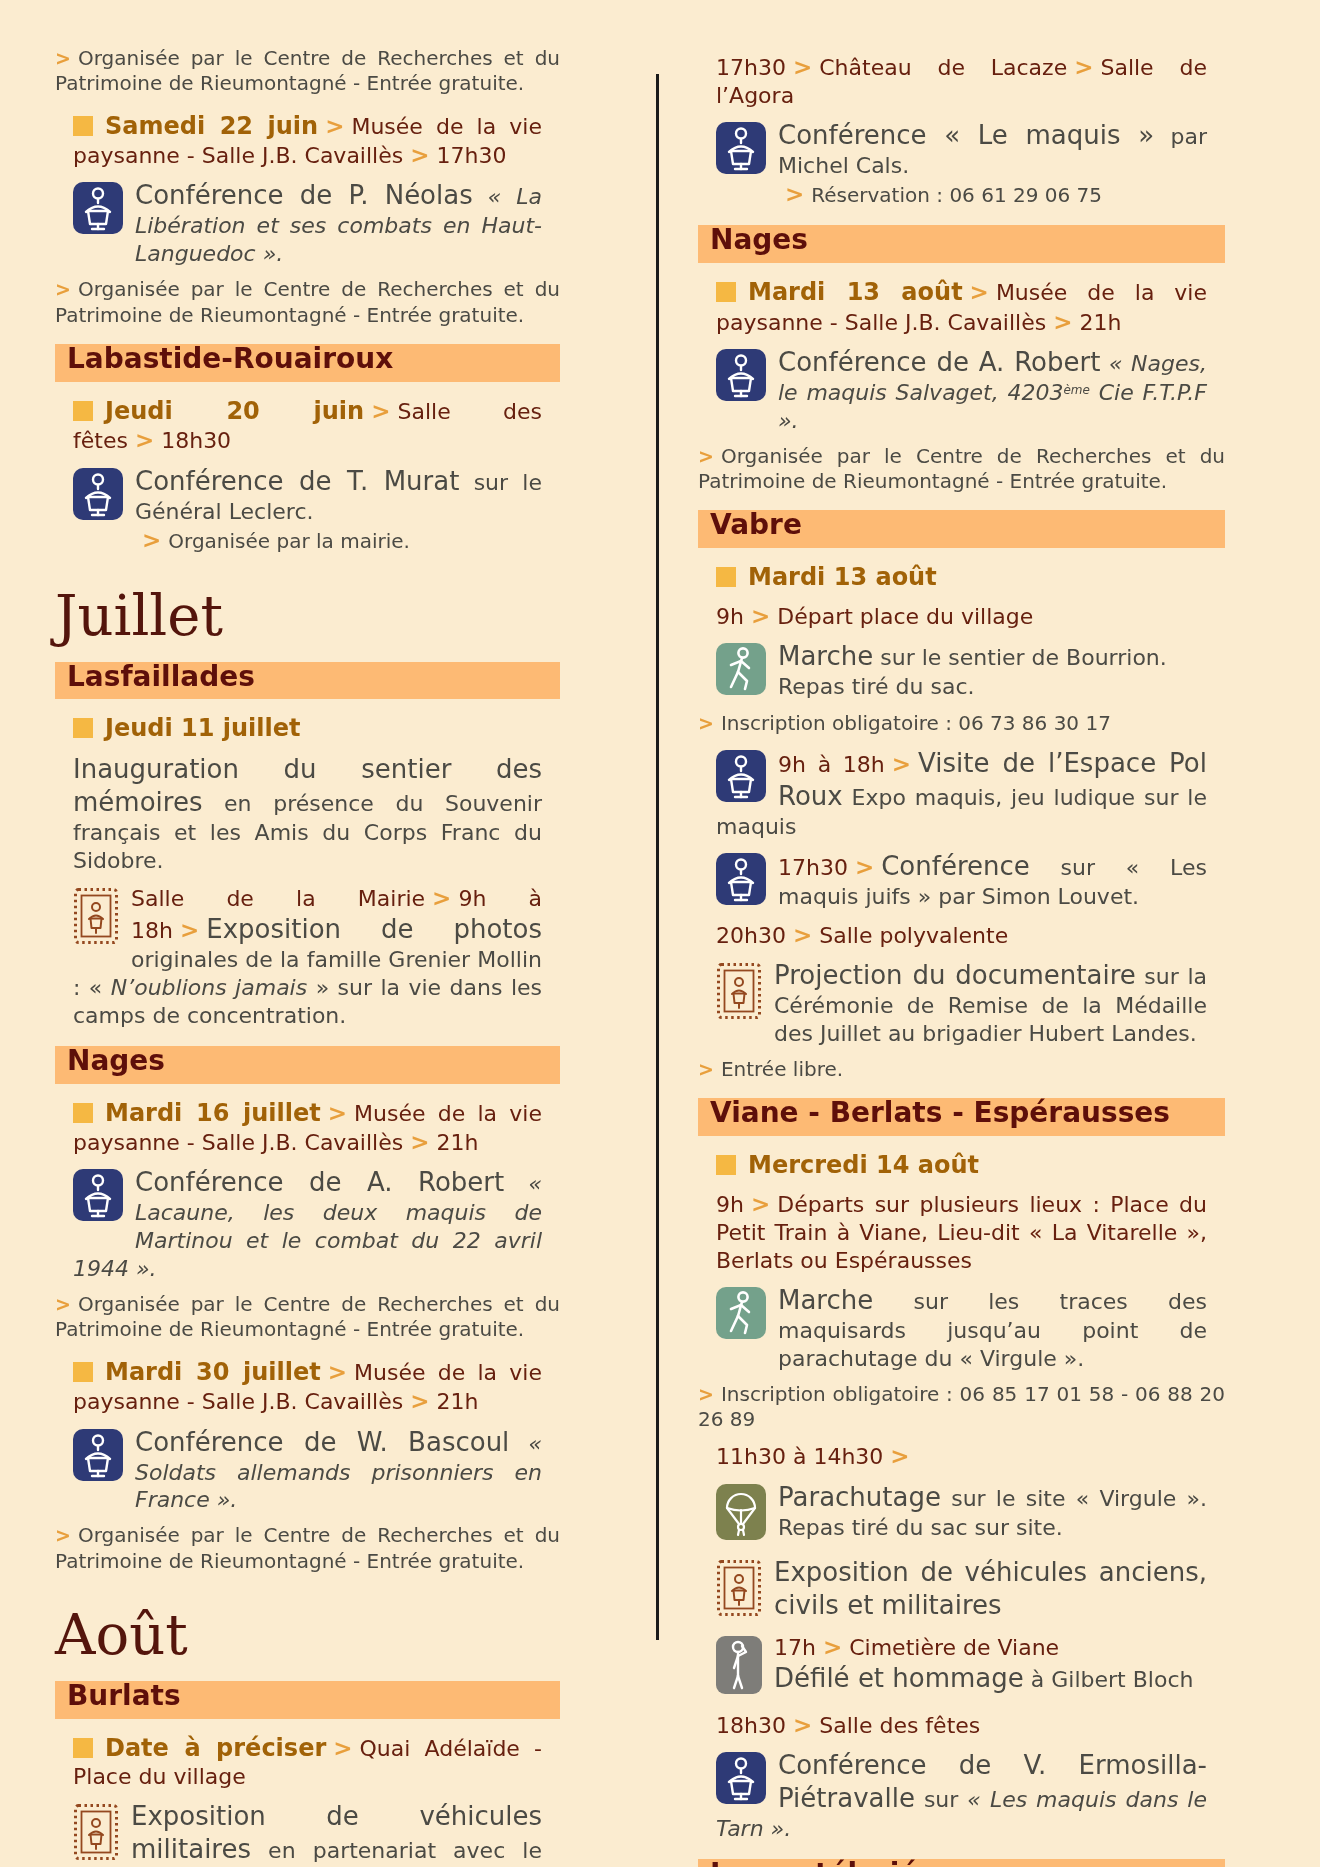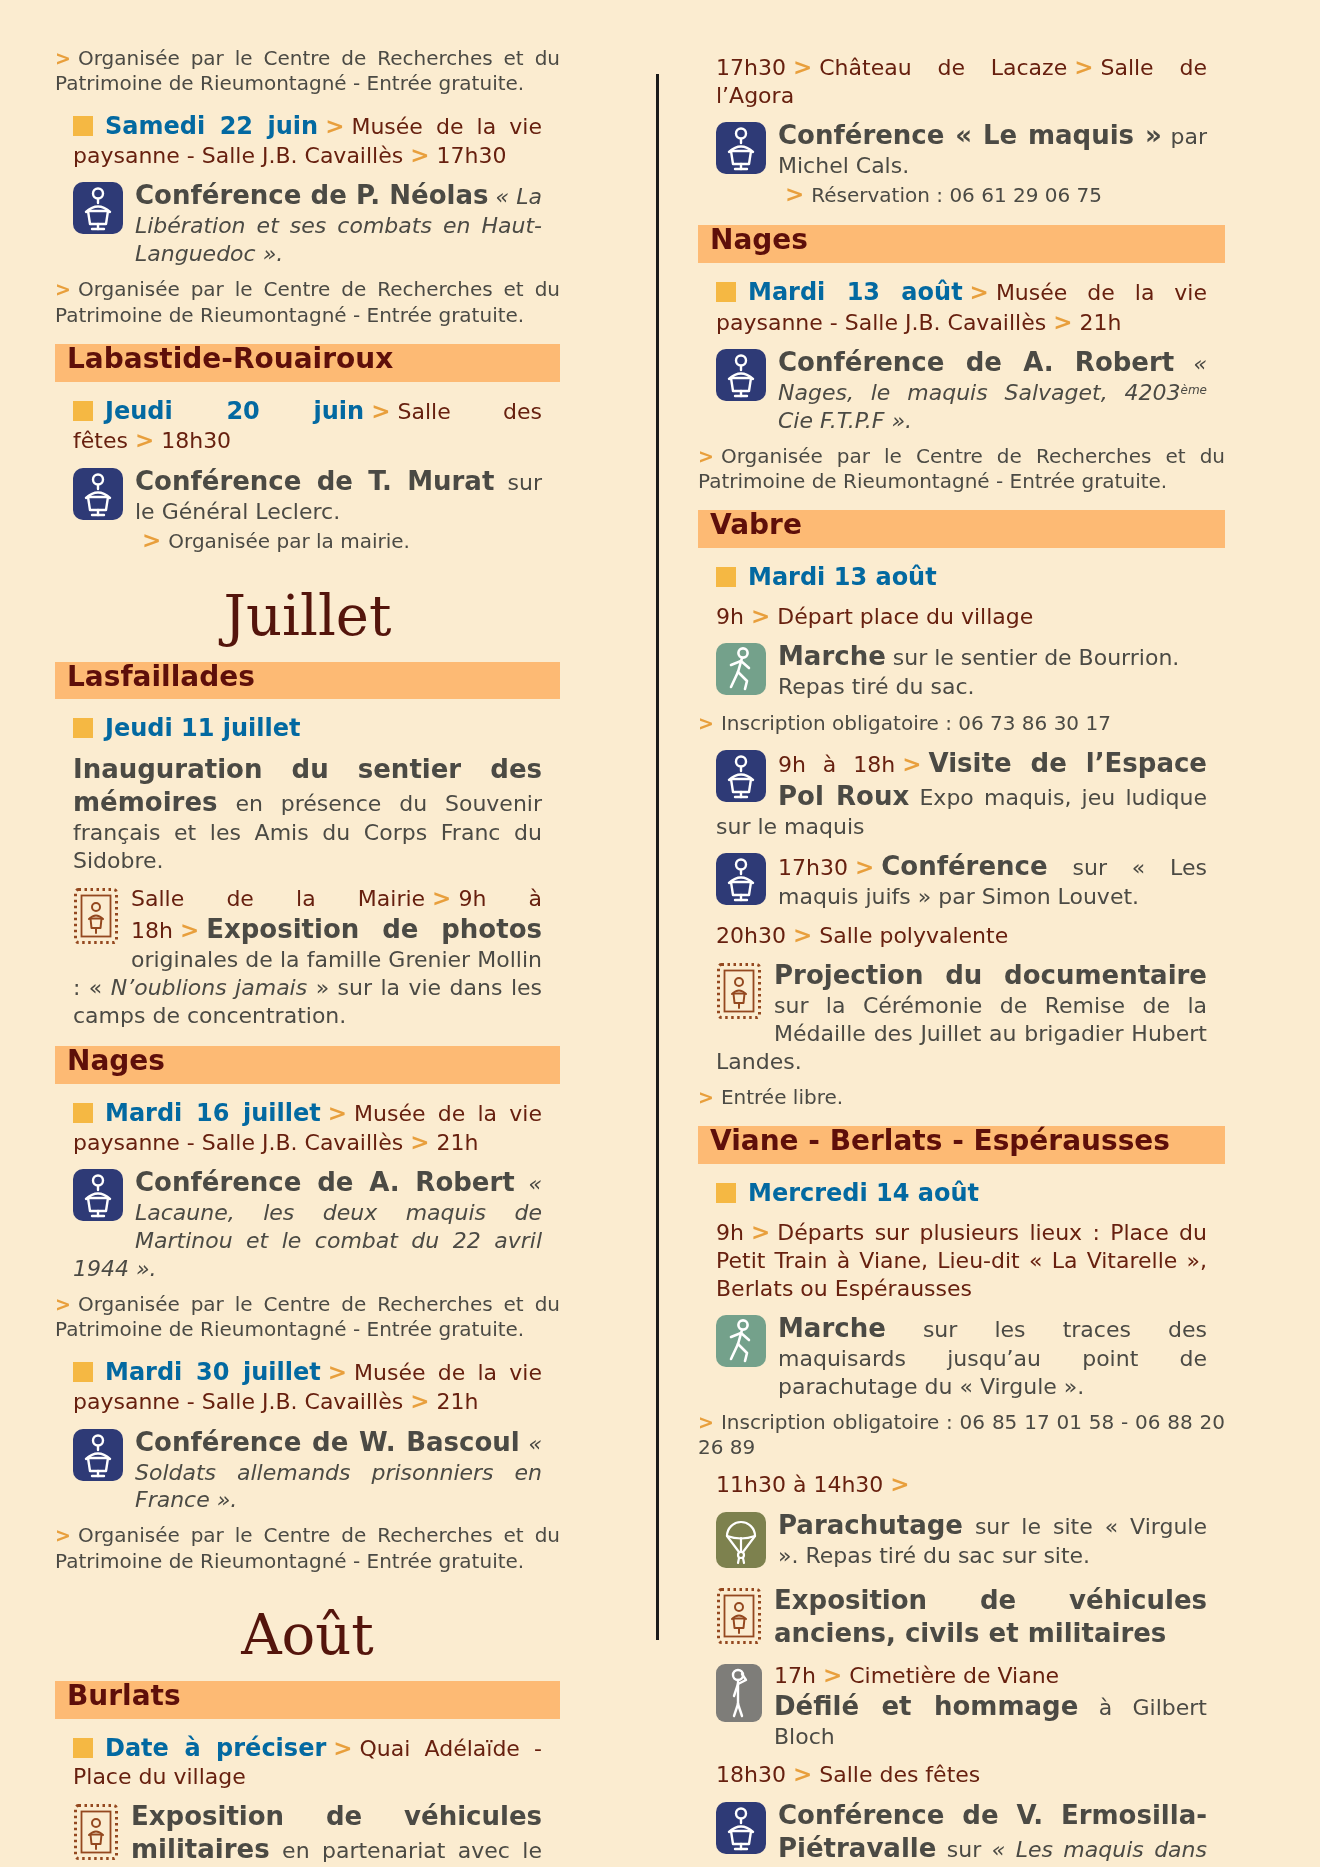--- a/index.html
+++ b/index.html
@@ -12,41 +12,41 @@
   }
   .page{position:relative;width:1310px;height:1867px;overflow:hidden;}
   .col{position:absolute;top:44px;}
   .col-left{left:55px;width:505px;}
   .col-right{left:698px;width:527px;}
   .divider{position:absolute;left:656px;top:74px;width:3px;height:1566px;background:#1b1b1b;}
 
   .month{
     font-family:"DejaVu Serif","Liberation Serif",serif;
     color:#54150c;font-size:56px;line-height:1.05;
-    margin:32px 0 8px;font-weight:normal;text-align:center;
+    margin:32px 0 8px;font-weight:normal;
   }
   .section-bar{background:#fdba74;margin:16px 0 12px;padding:0 12px 7px;}
   .section-title{color:#5e0f0a;font-weight:bold;font-size:28px;line-height:1.1;}
 
   .block{margin:9px 18px;line-height:1.27;text-align:justify;}
   .line{text-align:justify;}
   .dateline{margin-top:14px;}
   .infoline{margin:2px 0 10px;}
   .event{min-height:30px;}
   .event::after{content:"";display:block;clear:both;}
   .icn{float:left;margin:3px 12px 2px 0;}
   .sub{display:block;}
 
   .bullet{display:inline-block;width:20px;height:20px;background:#f5b843;margin-right:12px;vertical-align:-2px;}
 
-  .s-date{color:#0369a1;font-weight:bold;font-size:24px;}
+  .s-date{color:#a16207;font-weight:bold;font-size:24px;}
   .s-loc{color:#67200f;font-size:22px;}
   .s-arrow{color:#e89f3c;font-weight:bold;font-size:23px;margin:0 7px;}
   .infoline .s-arrow{font-size:19px;margin:0 7px 0 0;}
-  .s-title{color:#4b4a44;font-weight:bold;font-size:26px;}
+  .s-title{color:#4b4a44;font-weight:normal;font-size:26px;}
   .s-body{color:#4b4a44;font-size:22px;}
   .s-italic{color:#4b4a44;font-style:italic;font-size:22px;}
   .s-org{color:#4b4a44;font-size:20px;}
   .s-sup,.s-supit{vertical-align:super;font-size:12px;}
   .s-supit{font-style:italic;}
 </style>
 </head>
 <body>
 
 <div class="page">

